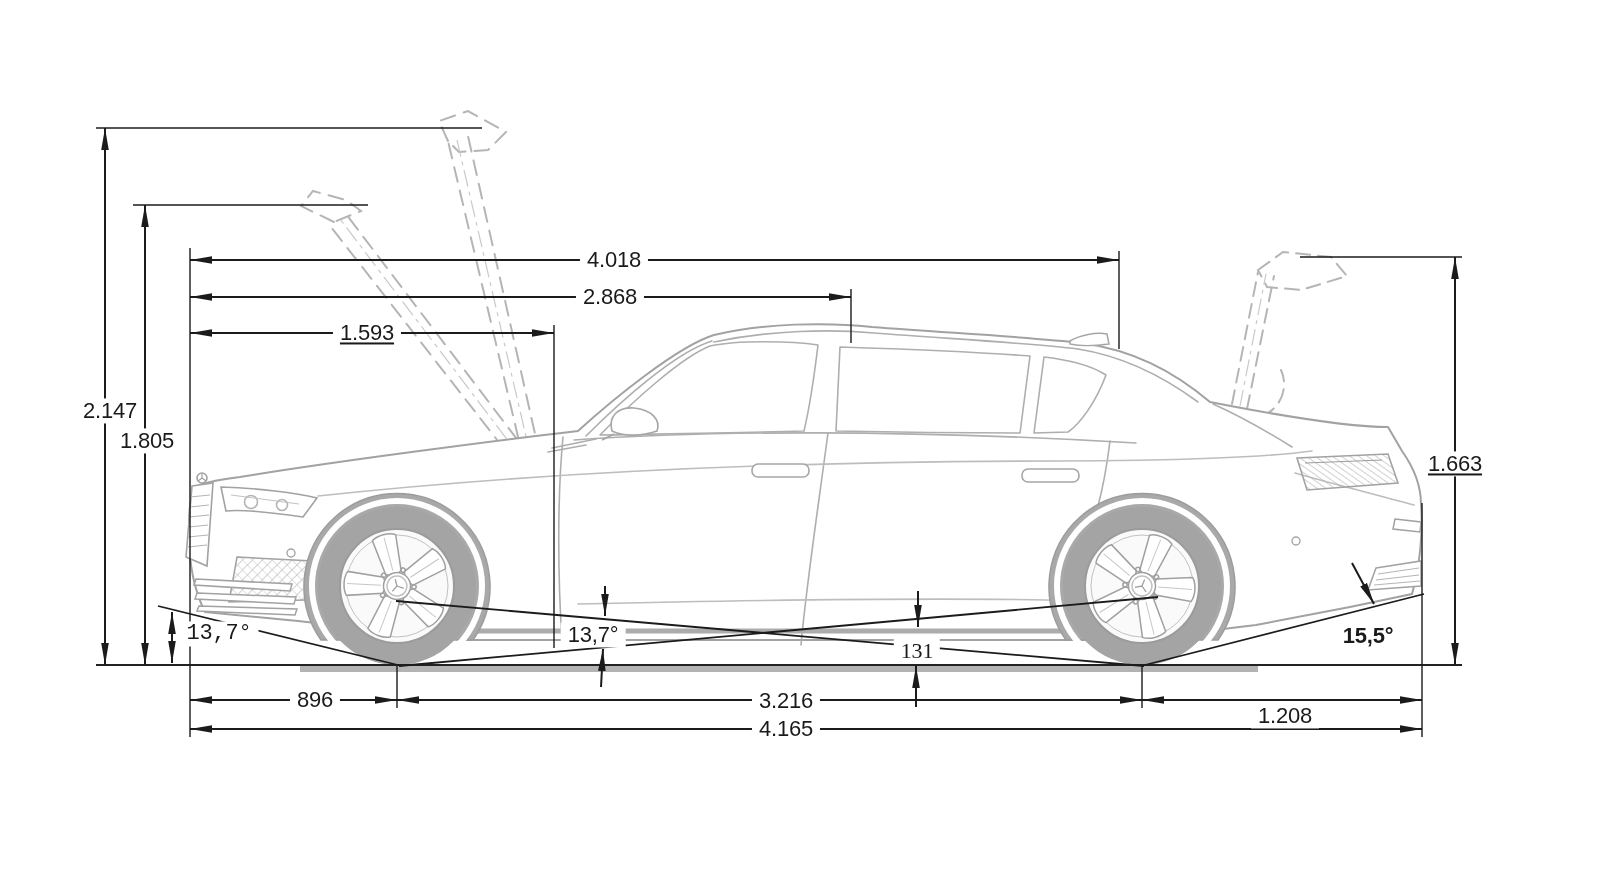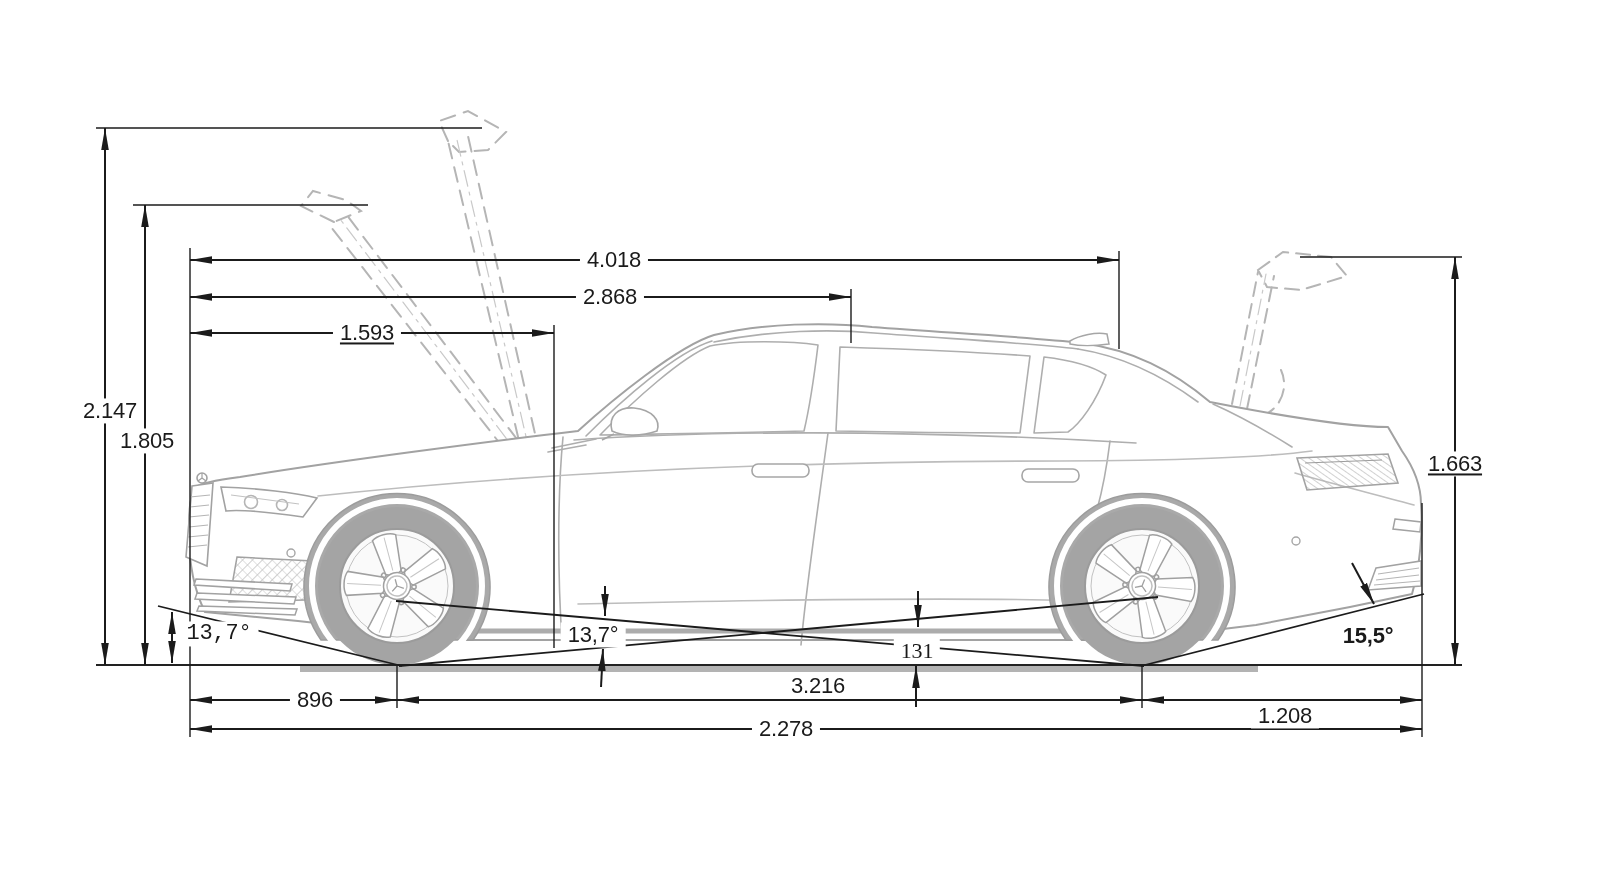--- a/index.html
+++ b/index.html
@@ -281,17 +281,17 @@
   <span class="dim-label" style="left:110px;top:403px;margin-top:8px;">2.147</span>
   <span class="dim-label" style="left:147px;top:441px;">1.805</span>
   <span class="dim-label" style="left:1455px;top:464px;text-decoration:underline;">1.663</span>
 
   <span class="dim-label" style="left:219px;top:634px;font-family:Liberation Mono, monospace;">13,7°</span>
   <span class="dim-label" style="left:593px;top:635px;">13,7°</span>
   <span class="dim-label" style="left:1368px;top:636px;font-weight:bold;">15,5°</span>
   <span class="dim-label" style="left:917px;top:651px;font-family:Liberation Serif, serif;">131</span>
 
   <span class="dim-label" style="left:315px;top:700px;">896</span>
-  <span class="dim-label" style="left:786px;top:686px;margin-left:32px;">3.216</span>
+  <span class="dim-label" style="left:786px;top:701px;">3.216</span>
   <span class="dim-label" style="left:1285px;top:716px;">1.208</span>
-  <span class="dim-label" style="left:786px;top:729px;">2.278</span>
+  <span class="dim-label" style="left:786px;top:729px;">4.165</span>
 
 </div>
 
 </body></html>

